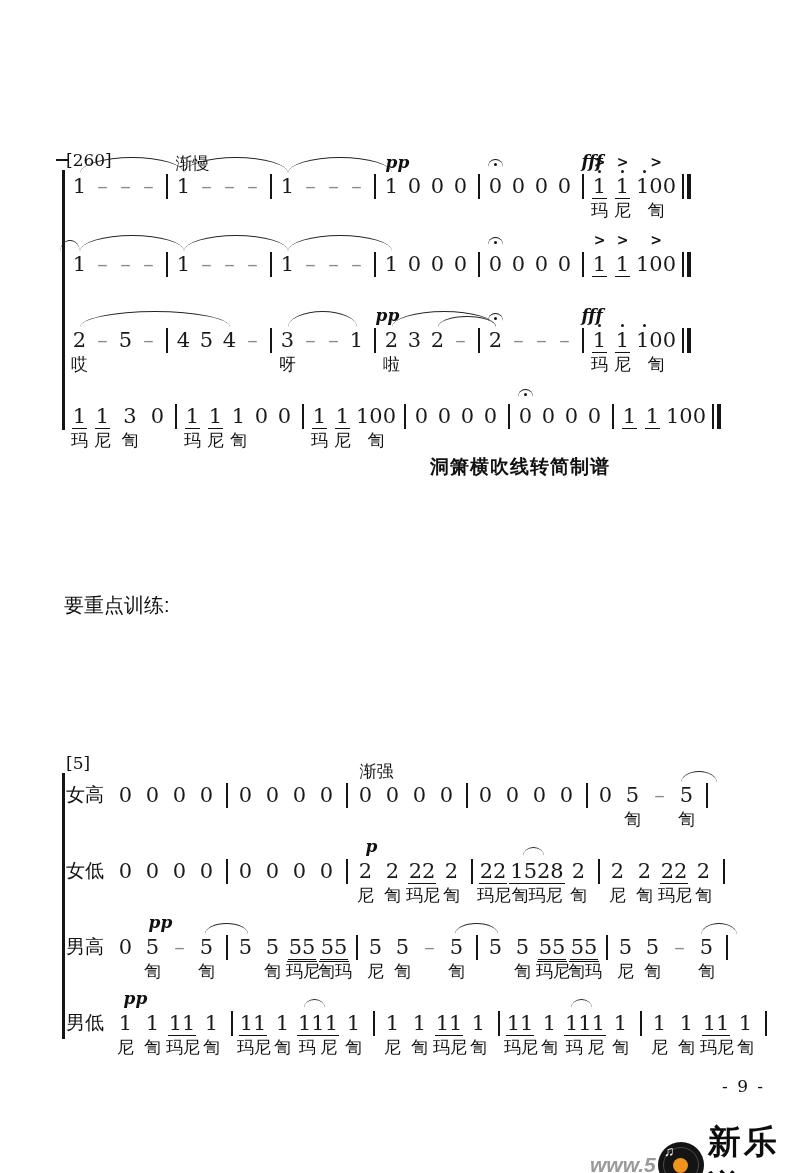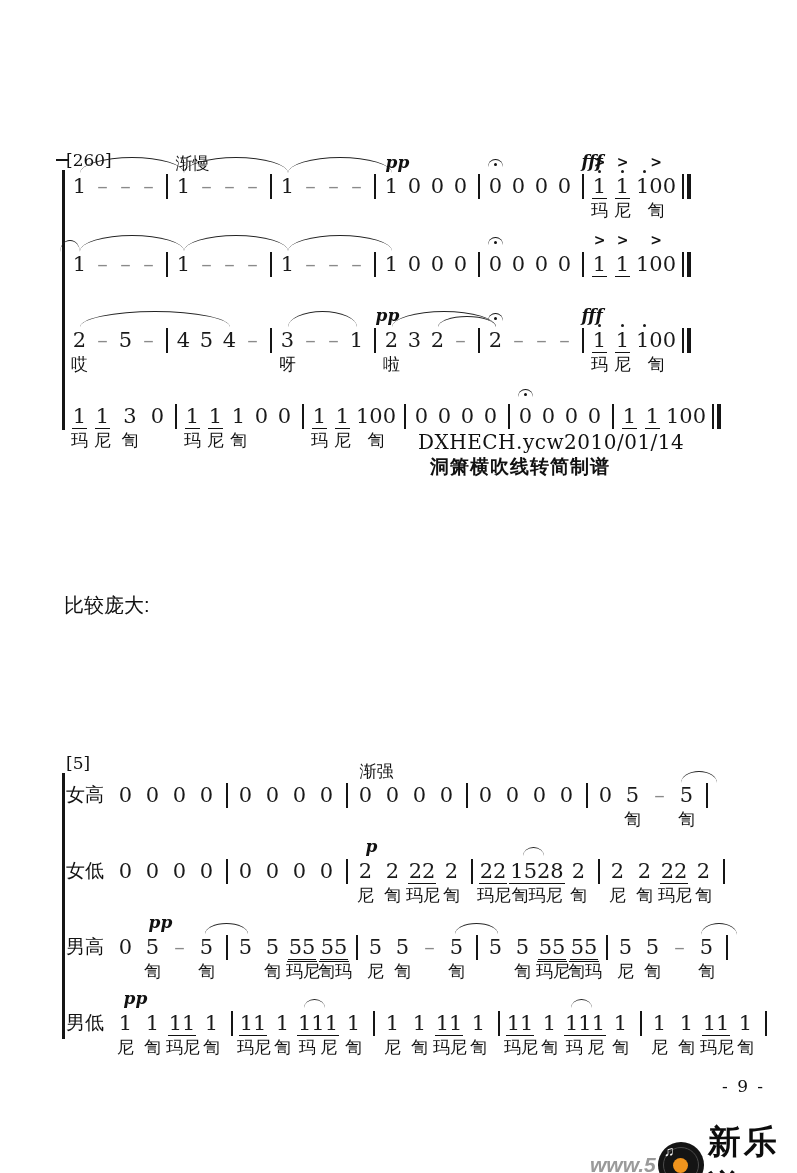--- a/index.html
+++ b/index.html
@@ -52,21 +52,20 @@
 </style>
 </head>
 <body>
 
 <div id="page">
   <div id="score-root">
       <div class="system" style="left: 62px; top: 160px; width: 720px; height: 330px;">
         <div class="sysline" style="top: 10px; height: 260px;"></div>
         <div class="fm reh" style="left: 4px; top: -10px;">[260]</div>
         <div class="tick" style="left: -6px; top: -1px; width: 12px;"></div>
-        <div class="fm credit" style="left: 356px; top: 270px;">DXHECH.ycw2010/01/14</div>
         <div class="fm creditcn" style="left: 368px; top: 294px;">洞箫横吹线转简制谱</div>
         <div class="mline" style="top: 0px; left: 6px;">
           <div class="cells" style="width: 626px;">
             <div class="cell" style="width: 23px;">
               <div class="mk"></div>
               <div class="nt"><span>1</span></div>
             </div>
             <div class="cell" style="width: 23px;">
               <div class="mk"></div>
               <div class="nt"><span class="dash">–</span></div>
@@ -1052,21 +1051,21 @@
             </div>
           </div>
           <div class="arc" style="left: 238px; width: 21px; height: 8px; top: 2px;"></div>
           <div class="arc" style="left: 505px; width: 21px; height: 8px; top: 2px;"></div>
           <div class="fm dyn" style="left: 57.5px; top: -9px;">pp</div>
         </div>
       </div>
     </div>
 
   <div id="tips">
-    <h3>比较庞大:</h3>
+    <h3>要重点训练:</h3>
   </div>
 
   <div id="pagenum">- 9 -</div>
 
   <div id="watermark">
     <span id="wm-url">www.5</span>
     <span class="vinyl">
       <span class="vring"></span>
       <span class="vnote">♫</span>
       <span class="vcore"></span>

